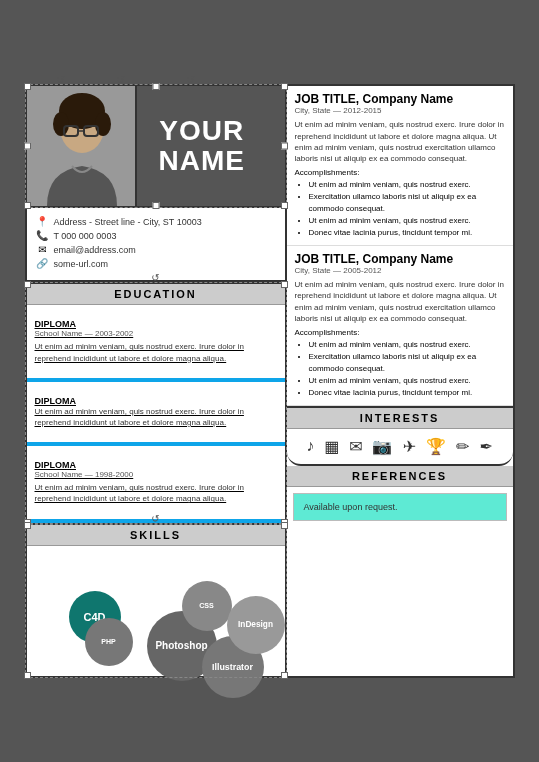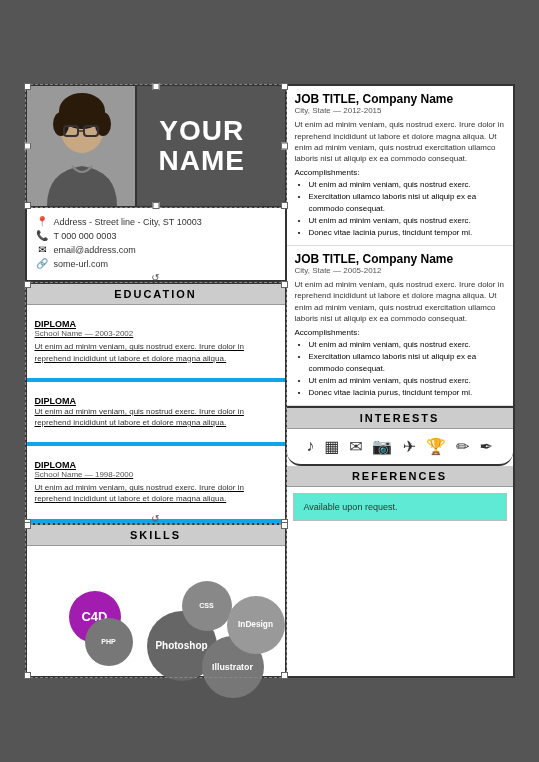--- a/index.html
+++ b/index.html
@@ -332,21 +332,21 @@
         <div class="handle" style="top:-3px;right:-3px;"></div>
         <div class="handle" style="bottom:-3px;left:-3px;"></div>
         <div class="handle" style="bottom:-3px;right:-3px;"></div>
       </div>
 
       <div class="skills-section selection-box" style="position:relative;">
         <span class="rotate-icon" style="left:50%;transform:translateX(-50%);">↺</span>
         <div class="section-header">SKILLS</div>
         <div class="skills-bubbles">
 
-        <div class="bubble" style="width: 52px; height: 52px; left: 42px; top: 45px; background: #a21caf; font-size: 13px;">C4D</div>
+        <div class="bubble" style="width: 52px; height: 52px; left: 42px; top: 45px; background: #0f766e; font-size: 11px;">C4D</div>
             <div class="bubble" style="width: 48px; height: 48px; left: 58px; top: 72px; background: rgb(119, 119, 119); font-size: 7px;">PHP</div>
             <div class="bubble" style="width: 70px; height: 70px; left: 120px; top: 65px; background: rgb(102, 102, 102); font-size: 10px;">Photoshop</div>
             <div class="bubble" style="width: 50px; height: 50px; left: 155px; top: 35px; background: rgb(136, 136, 136); font-size: 7.14286px;">CSS</div>
             <div class="bubble" style="width: 62px; height: 62px; left: 175px; top: 90px; background: rgb(119, 119, 119); font-size: 8.85714px;">Illustrator</div>
             <div class="bubble" style="width: 58px; height: 58px; left: 200px; top: 50px; background: rgb(153, 153, 153); font-size: 8.28571px;">InDesign</div>
           </div>
 
         <div class="handle" style="top:-3px;left:-3px;"></div>
         <div class="handle" style="top:-3px;right:-3px;"></div>
         <div class="handle" style="bottom:-3px;left:-3px;"></div>

